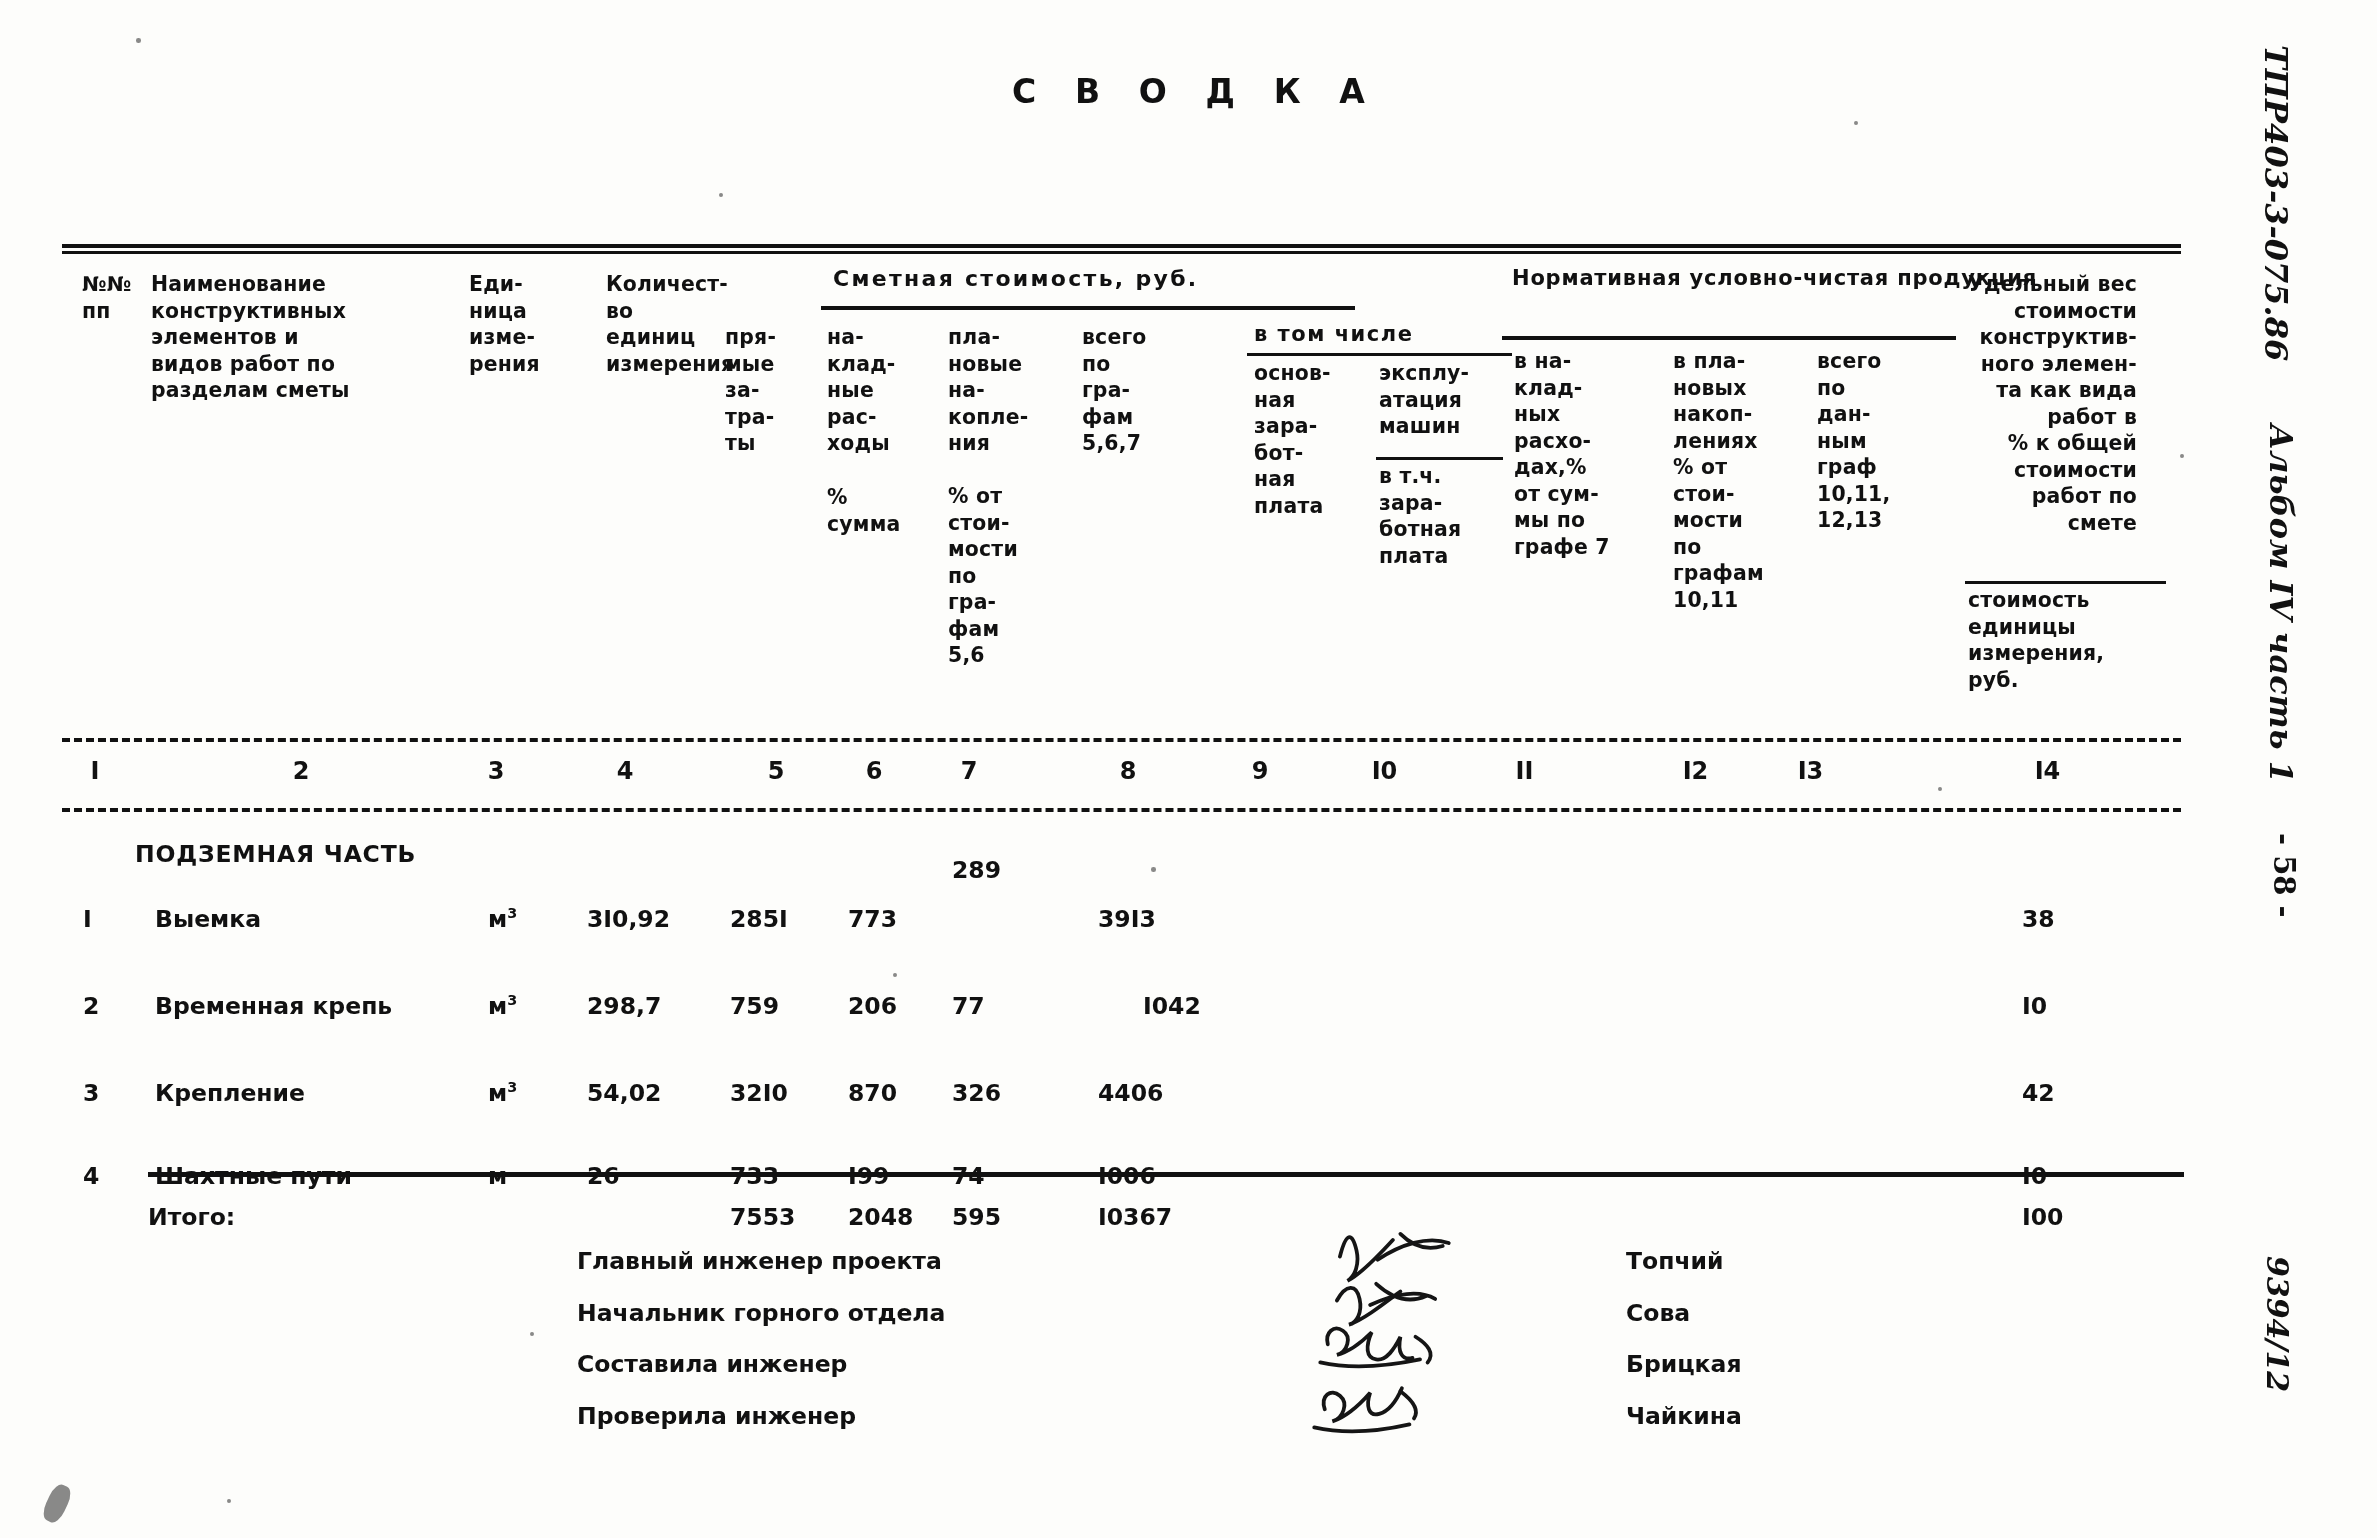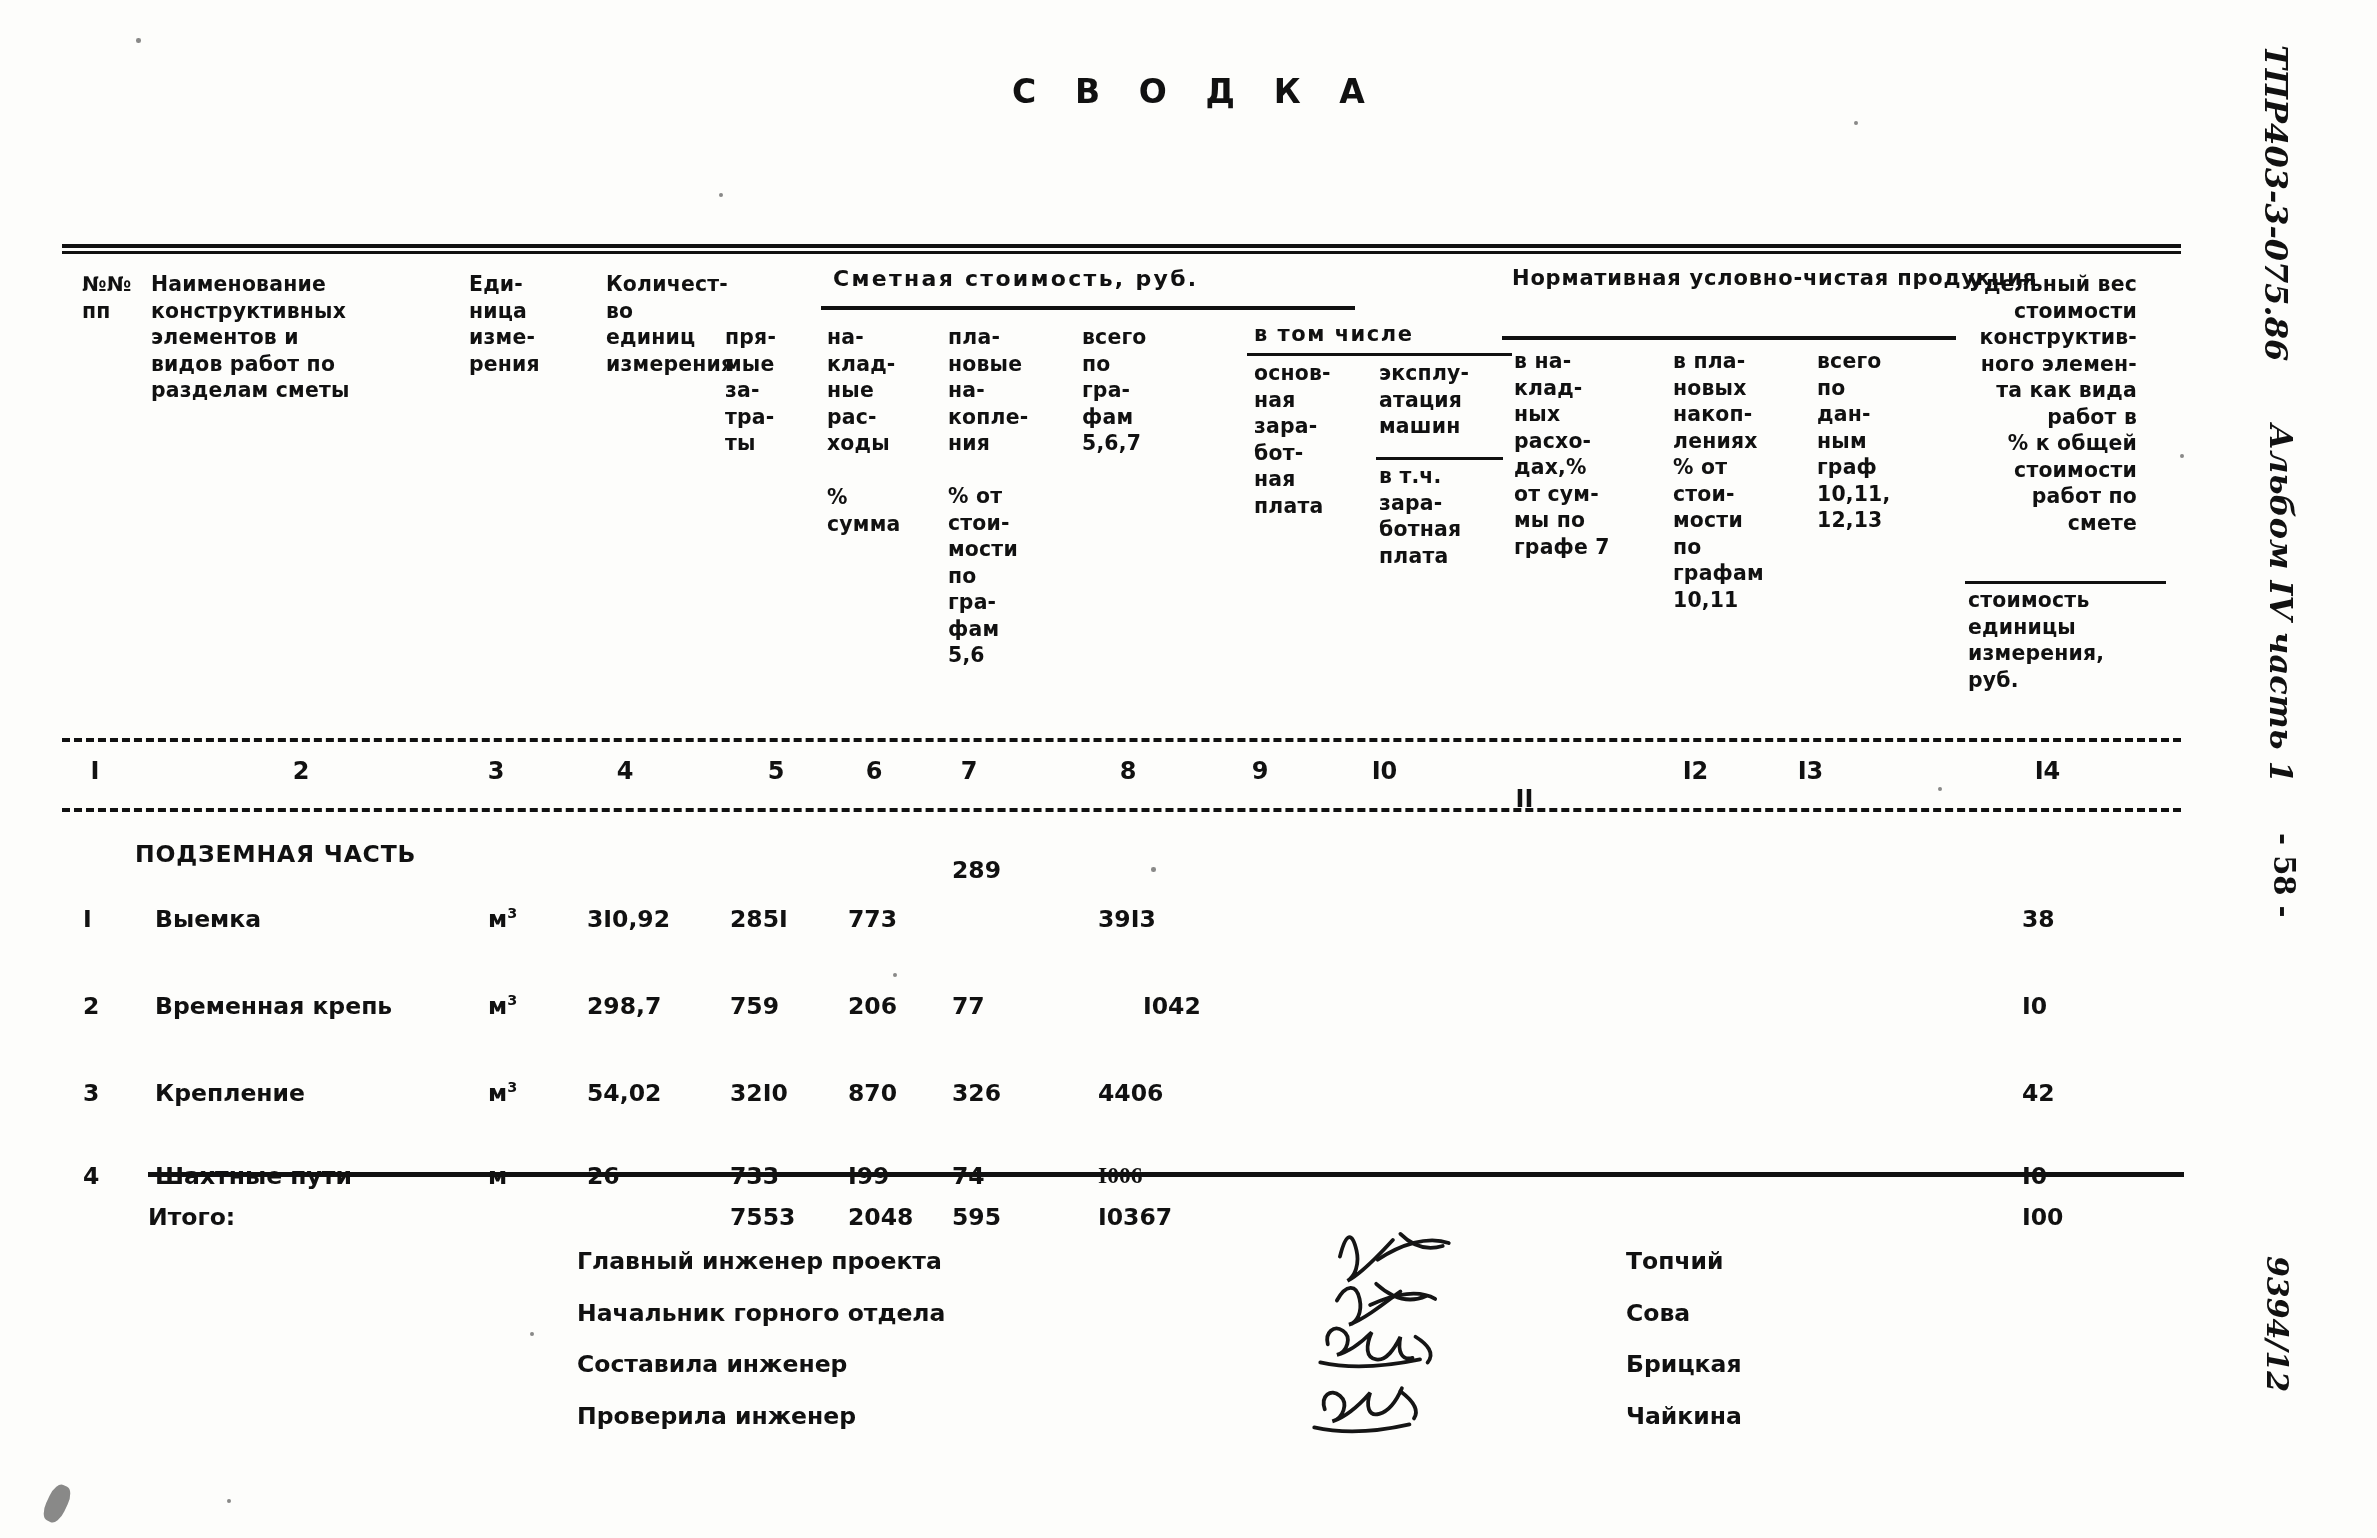--- a/index.html
+++ b/index.html
@@ -238,21 +238,21 @@
   <div class="colnum" style="left:76px;width:38px;">I</div>
   <div class="colnum" style="left:282px;width:38px;">2</div>
   <div class="colnum" style="left:477px;width:38px;">3</div>
   <div class="colnum" style="left:606px;width:38px;">4</div>
   <div class="colnum" style="left:757px;width:38px;">5</div>
   <div class="colnum" style="left:855px;width:38px;">6</div>
   <div class="colnum" style="left:950px;width:38px;">7</div>
   <div class="colnum" style="left:1109px;width:38px;">8</div>
   <div class="colnum" style="left:1241px;width:38px;">9</div>
   <div class="colnum" style="left:1362px;width:45px;">I0</div>
-  <div class="colnum" style="left:1502px;width:45px;margin-top:28px;">II</div>
+  <div class="colnum" style="left:1502px;width:45px;">II</div>
   <div class="colnum" style="left:1673px;width:45px;">I2</div>
   <div class="colnum" style="left:1788px;width:45px;">I3</div>
   <div class="colnum" style="left:2025px;width:45px;">I4</div>
 
   <div class="section-label" style="left:135px;top:840px;">ПОДЗЕМНАЯ ЧАСТЬ</div>
 
   <div class="cell" style="left:83px;top:905px;">I</div>
   <div class="cell" style="left:155px;top:905px;">Выемка</div>
   <div class="cell unit" style="left:488px;top:905px;"><span>м</span><sup>3</sup></div>
   <div class="cell num" style="left:587px;top:905px;">3I0,92</div>
@@ -282,21 +282,21 @@
   <div class="cell num" style="left:1098px;top:1079px;">4406</div>
   <div class="cell num" style="left:2022px;top:1079px;">42</div>
 
   <div class="cell" style="left:83px;top:1162px;">4</div>
   <div class="cell" style="left:155px;top:1162px;">Шахтные пути</div>
   <div class="cell unit" style="left:488px;top:1162px;"><span>м</span><sup></sup></div>
   <div class="cell num" style="left:587px;top:1162px;">26</div>
   <div class="cell num" style="left:730px;top:1162px;">733</div>
   <div class="cell num" style="left:848px;top:1162px;">I99</div>
   <div class="cell num" style="left:952px;top:1162px;">74</div>
-  <div class="cell num" style="left:1098px;top:1162px;font-family:Liberation Serif, serif;">I006</div>
+  <div class="cell num" style="left:1098px;top:1162px;">I006</div>
   <div class="cell num" style="left:2022px;top:1162px;">I0</div>
 
   <div class="cell" style="left:148px;top:1203px;">Итого:</div>
   <div class="cell num" style="left:730px;top:1203px;">7553</div>
   <div class="cell num" style="left:848px;top:1203px;">2048</div>
   <div class="cell num" style="left:952px;top:1203px;">595</div>
   <div class="cell num" style="left:1098px;top:1203px;">I0367</div>
   <div class="cell num" style="left:2022px;top:1203px;">I00</div>
 
   <div class="sig-role" style="left:577px;top:1247px;">Главный инженер проекта</div>

